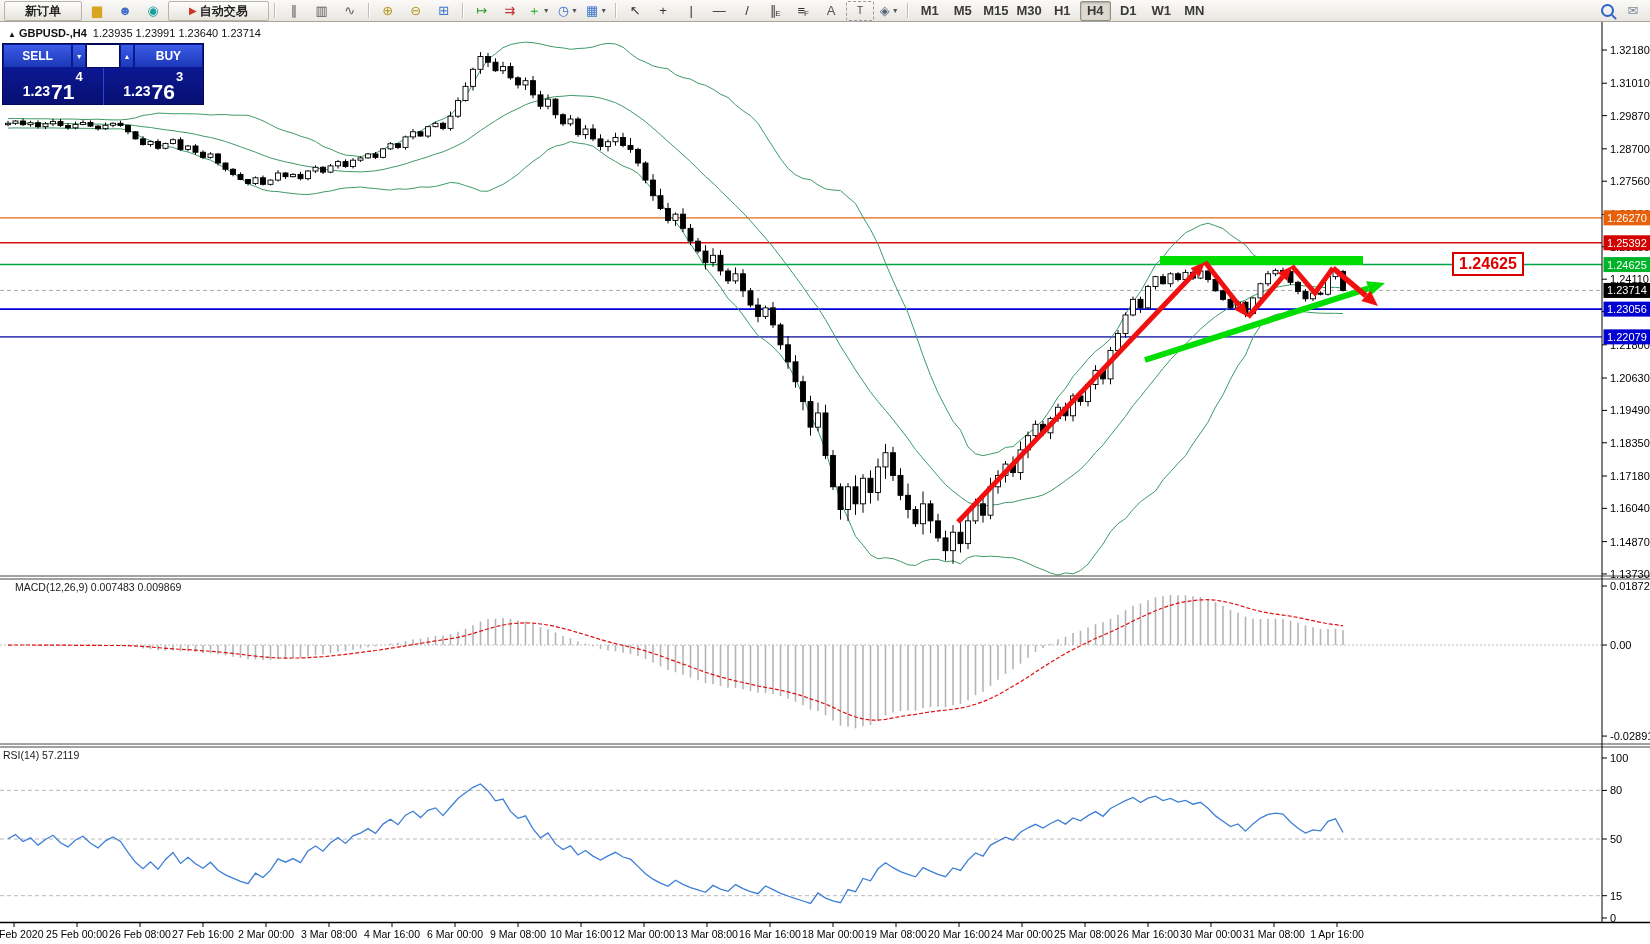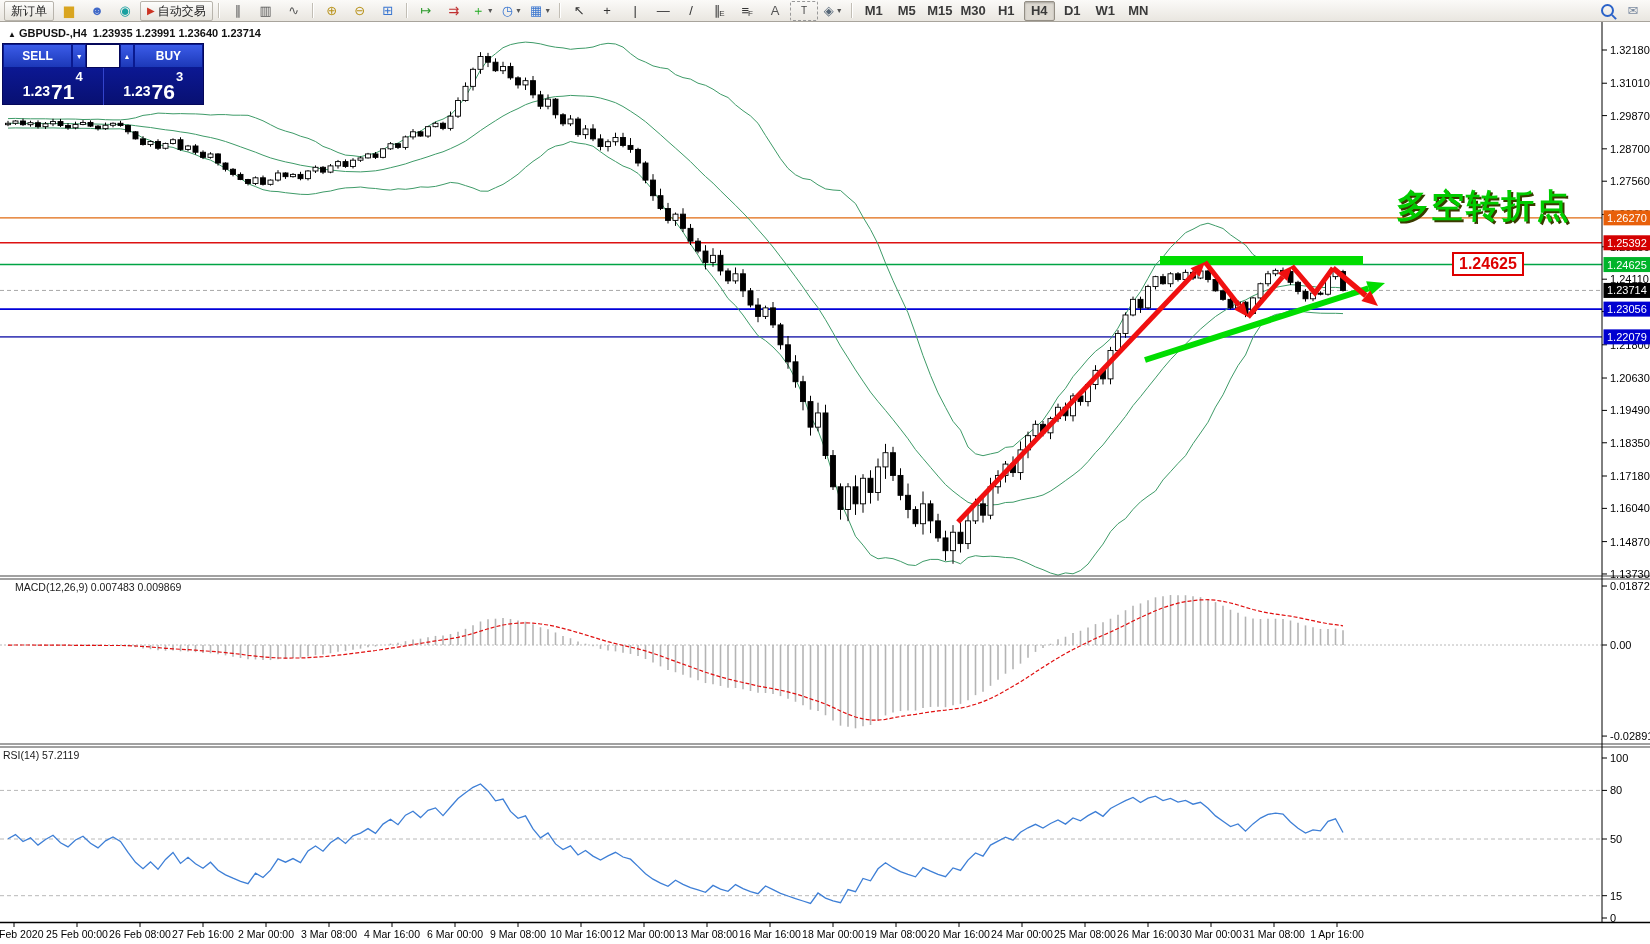--- a/index.html
+++ b/index.html
@@ -5,35 +5,35 @@
   html,body{margin:0;padding:0;background:#fff;width:1650px;height:944px;overflow:hidden;
     font-family:"Liberation Sans","DejaVu Sans",sans-serif;}
   .page{position:relative;width:1650px;height:944px;background:#fff;}
   
   .toolbar{position:absolute;left:0;top:0;width:1650px;height:22px;display:flex;align-items:center;
     gap:2px;padding:0 4px;box-sizing:border-box;
     background:linear-gradient(#fbfaf8,#e9e6e0);border-bottom:1px solid #a8a49c;}
   .titem{height:18px;min-width:20px;display:flex;align-items:center;justify-content:center;
     font-size:13px;line-height:1;border:1px solid transparent;border-radius:2px;padding:0 2px;color:#444;}
   .tbtn{font-size:12px;color:#222;background:linear-gradient(#fdfdfc,#e6e3dc);
-    border:1px solid #b8b4ac;padding:0 6px;}
+    border:1px solid #b8b4ac;padding:0 20px;font-weight:bold;}
   .tf{font-size:13px;font-weight:bold;color:#3a3a3a;min-width:25px;}
   .tf.active{background:#ddd9d1;border:1px solid #948f85;box-shadow:inset 0 1px 2px rgba(0,0,0,.25);}
   .sep{width:1px;height:15px;background:#c2beb5;margin:0 3px;border-right:1px solid #fff;}
   .caret{font-size:7px;color:#555;margin-left:2px;}
   .sub{font-size:8px;margin-top:7px;margin-left:-1px;color:#333;}
   .boxed{border:1px dashed #999;font-size:10px;padding:0 3px;color:#444;}
   .spacer{flex:1;}
   .mag{width:9px;height:9px;border:2px solid #2a62c8;border-radius:50%;position:relative;margin-right:4px;}
   .mag::after{content:"";position:absolute;width:6px;height:2px;background:#2a62c8;
     transform:rotate(45deg);left:8px;top:10px;}
   
   .symbol-title{position:absolute;left:8px;top:27px;font-size:11px;font-weight:bold;color:#111;}
   .symbol-title .tri{font-size:8px;margin-right:3px;}
-  .symbol-title .ohlc{font-weight:bold;margin-left:6px;}
+  .symbol-title .ohlc{font-weight:normal;margin-left:6px;}
   .trade-panel{position:absolute;left:2px;top:43px;width:202px;height:62px;
     background:linear-gradient(#0e1da8,#081072);border:1px solid #05085a;box-sizing:border-box;}
   .tp-top{display:flex;height:24px;}
   .tp-btn{width:76px;background:linear-gradient(#3b5ce8,#1c38b8);color:#fff;font-size:12px;font-weight:bold;
     display:flex;align-items:center;justify-content:center;border:1px solid #0a1a90;box-sizing:border-box;}
   .tp-spin{width:15px;background:linear-gradient(#3b5ce8,#1c38b8);color:#fff;font-size:7px;
     display:flex;align-items:center;justify-content:center;border:1px solid #0a1a90;box-sizing:border-box;}
   .tp-vol{flex:1;min-width:0;border:1px solid #05085a;font-size:12px;text-align:center;
     padding:0 16px;box-sizing:border-box;font-family:"Liberation Sans",sans-serif;}
   .tp-prices{display:flex;height:37px;color:#fff;}
@@ -844,15 +844,14 @@
         <span class="tp-prefix">1.23</span>
         <span class="tp-big">76</span>
         <span class="tp-sup">3</span>
       </div>
     </div>
   </div>
 
   <div class="ind-label" style="left:15px;top:581px;">MACD(12,26,9) 0.007483 0.009869</div>
   <div class="ind-label" style="left:3px;top:749px;">RSI(14) 57.2119</div>
 
-  <div class="anno-text">多空转折点</div>
   <div class="price-box">1.24625</div>
 </div>
 
 </body></html>

